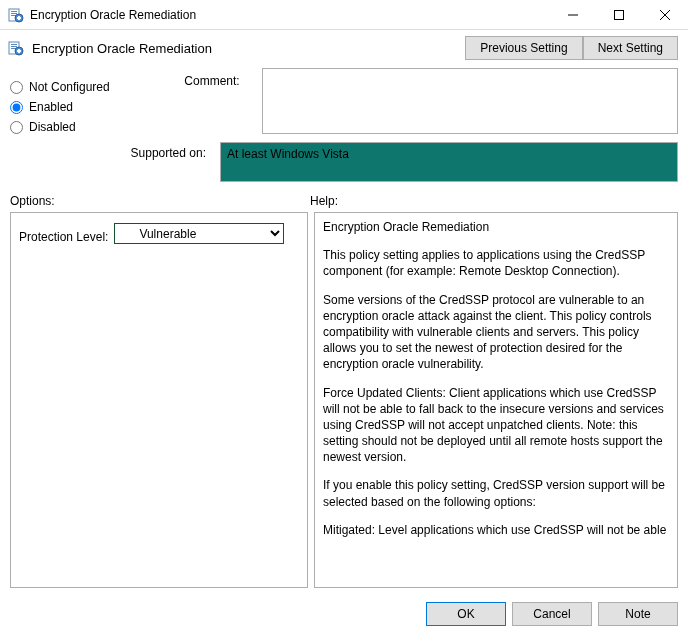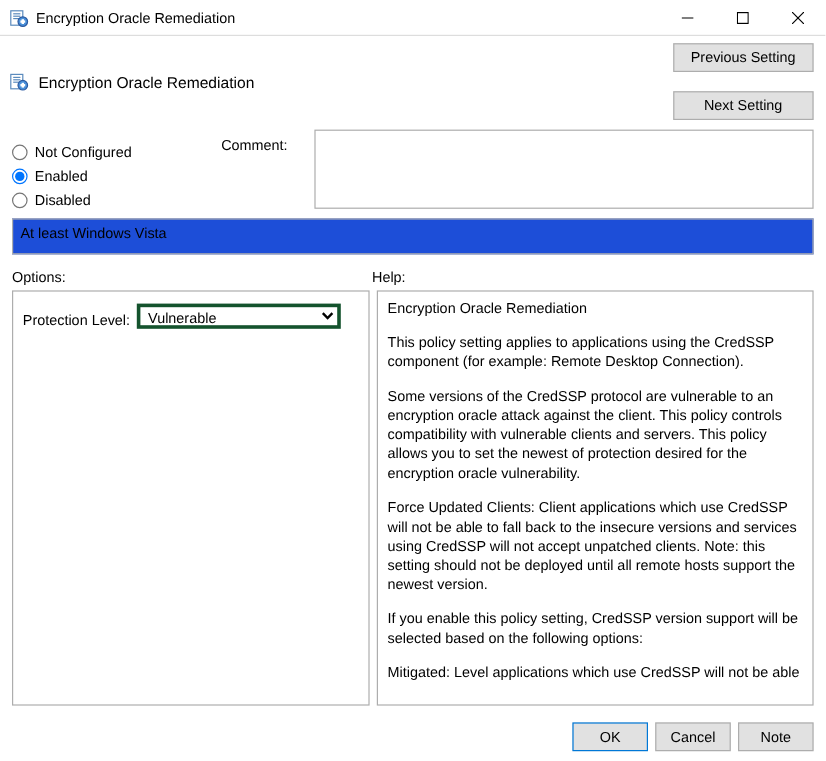--- a/index.html
+++ b/index.html
@@ -5,42 +5,42 @@
   * { box-sizing: border-box; font-family: "Segoe UI", Tahoma, sans-serif; font-size: 12px; }
   body { margin: 0; background: #fff; color: #000; width: 688px; height: 634px; overflow: hidden; display: flex; flex-direction: column; }
   .titlebar { height: 30px; display: flex; align-items: center; padding-left: 8px; border-bottom: 1px solid #ddd; }
   .titlebar .icon { width: 16px; height: 16px; margin-right: 6px; display:inline-flex; align-items:center; justify-content:center;}
   .titlebar .title { flex: 1; }
   .win-ctrls { display: flex; height: 100%; }
   .win-btn { width: 46px; display: flex; align-items: center; justify-content: center; }
   .header-row { display: flex; align-items: center; padding: 6px 10px 4px 8px; gap: 8px; }
   .header-row .icon { width: 16px; height: 16px; }
   .header-row .htitle { flex: 1; font-size: 13px; }
-  .nav-btns { display: flex; gap: 16px; flex-direction: column; }
+  .nav-btns { display: flex; gap: 0; }
   button.win { background: #e1e1e1; border: 1px solid #adadad; padding: 4px 14px; cursor: pointer; }
   .body { display: flex; padding: 4px 10px 0 10px; gap: 10px; }
   .radio-col { width: 120px; padding-top: 6px; }
-  .radio-row { display: flex; margin: 6px 0; gap: 6px; cursor: pointer; }
+  .radio-row { display: flex; align-items: center; margin: 6px 0; gap: 6px; cursor: pointer; }
   .radio-row input { margin:0; }
   .label-col { width: 80px; padding-top: 6px; text-align: center; margin-left: 32px; }
   .field-col { flex: 1; }
   textarea.comment { width: 100%; height: 66px; resize: none; border: 1px solid #adadad; background: #fff; padding: 2px; overflow-y: scroll; }
   .supported-row { display: flex; padding: 2px 10px 6px 10px; gap: 10px; align-items: flex-start; }
   .supported-row .lbl { width: 200px; text-align: right; padding-top: 4px; padding-right: 4px;}
-  .supported-box { flex:1; border: 1px solid #adadad; background: #1d4ed8; padding: 4px 6px; height: 30px; overflow-y: scroll; }
+  .supported-box { flex:1; border: 1px solid #adadad; background: #0f766e; padding: 4px 6px; height: 40px; overflow-y: scroll; }
   .section-labels { display: flex; padding: 6px 10px 4px 10px; }
   .section-labels .opt { width: 300px; }
   .panes { display: flex; padding: 0 10px 6px 10px; gap: 6px; flex:1; min-height:0;}
   .opt-pane { width: 298px; border: 1px solid #adadad; padding: 10px 8px; }
   .opt-pane .row { display: flex; align-items: flex-end; gap: 6px; }
-  select.win { border: 3px solid #14532d; background: #fff; padding: 1px 2px; height: 21px; width: 170px;}
+  select.win { border: 1px solid #14532d; background: #fff; padding: 1px 20px; height: 21px; width: 170px;}
   .help-pane { flex: 1; border: 1px solid #adadad; padding: 6px 8px; overflow-y: scroll; line-height: 1.35; }
   .help-pane p { margin: 0 0 12px 0; }
   .footer { display: flex; justify-content: flex-end; gap: 6px; padding: 8px 10px; }
-  button.footer-btn { width: 63px; padding: 4px 0; border: 1px solid #adadad; background: #e1e1e1; cursor:pointer;}
+  button.footer-btn { width: 80px; padding: 4px 0; border: 1px solid #adadad; background: #e1e1e1; cursor:pointer;}
   button.footer-btn.primary { border: 1px solid #0078d7; }
   .policy-icon svg { display:block;}
 </style>
 </head>
 <body>
 
 <div class="titlebar">
   <span class="icon policy-icon">
     <svg width="16" height="16" viewBox="0 0 16 16">
         <rect x="1" y="2" width="10" height="12" fill="#fff" stroke="#5b8bbd"></rect>
@@ -109,20 +109,21 @@
   </div>
   <div class="label-col">
     <div>Comment:</div>
   </div>
   <div class="field-col">
     <textarea class="comment" style=""></textarea>
   </div>
 </div>
 
 <div class="supported-row">
+  <div class="lbl">Supported on:</div>
   <div class="supported-box">At least Windows Vista</div>
 </div>
 
 <div class="section-labels">
   <div class="opt">Options:</div>
   <div>Help:</div>
 </div>
 
 <div class="panes">
   <div class="opt-pane">

